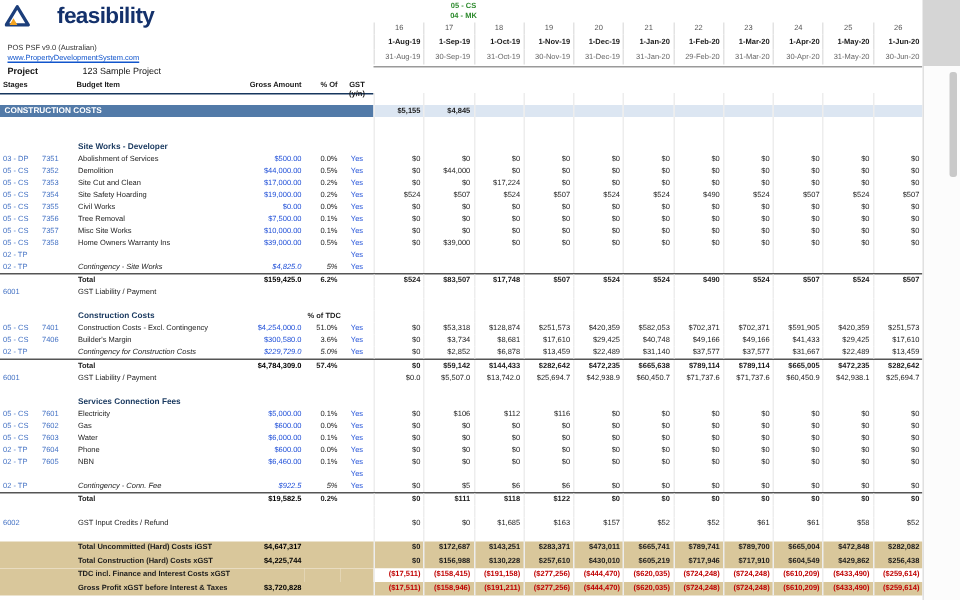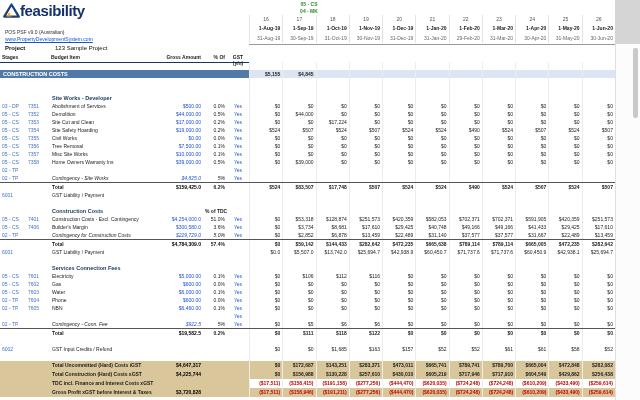--- a/index.html
+++ b/index.html
@@ -1,20 +1,20 @@
 <!DOCTYPE html>
 <html><head>
 <meta charset="utf-8">
 <style>
   html,body{margin:0;padding:0;}
   body{width:640px;height:400px;position:relative;overflow:hidden;background:#fff;
        font-family:"Liberation Sans",sans-serif;-webkit-font-smoothing:antialiased;}
   
   .left-hdr{position:absolute;left:0;top:0;width:249px;height:62px;background:#fff;}
-  .logo{position:absolute;left:3px;top:2px;display:flex;align-items:center;gap:0;}
+  .logo{position:absolute;left:3px;top:2px;display:flex;align-items:center;gap:18px;}
   .brand{font-size:15px;font-weight:bold;color:#14316b;letter-spacing:-0.4px;}
   .ver{position:absolute;left:5px;top:29px;font-size:5px;color:#333;}
   .site{position:absolute;left:5px;top:36px;font-size:5px;color:#1155cc;text-decoration:underline;cursor:pointer;}
   .proj{position:absolute;left:5px;top:45px;font-size:6px;color:#111;}
   .plabel{display:inline-block;width:50px;font-weight:bold;}
   .cols{position:absolute;left:0;top:52px;width:249px;height:10px;border-bottom:1.5px solid #17375e;
         font-size:5px;font-weight:bold;color:#1a1a1a;}
   .cols span{position:absolute;top:2px;}
   .h-stages{left:2px;} .h-item{left:51px;}
   .h-gross{left:158px;width:43px;text-align:right;}

